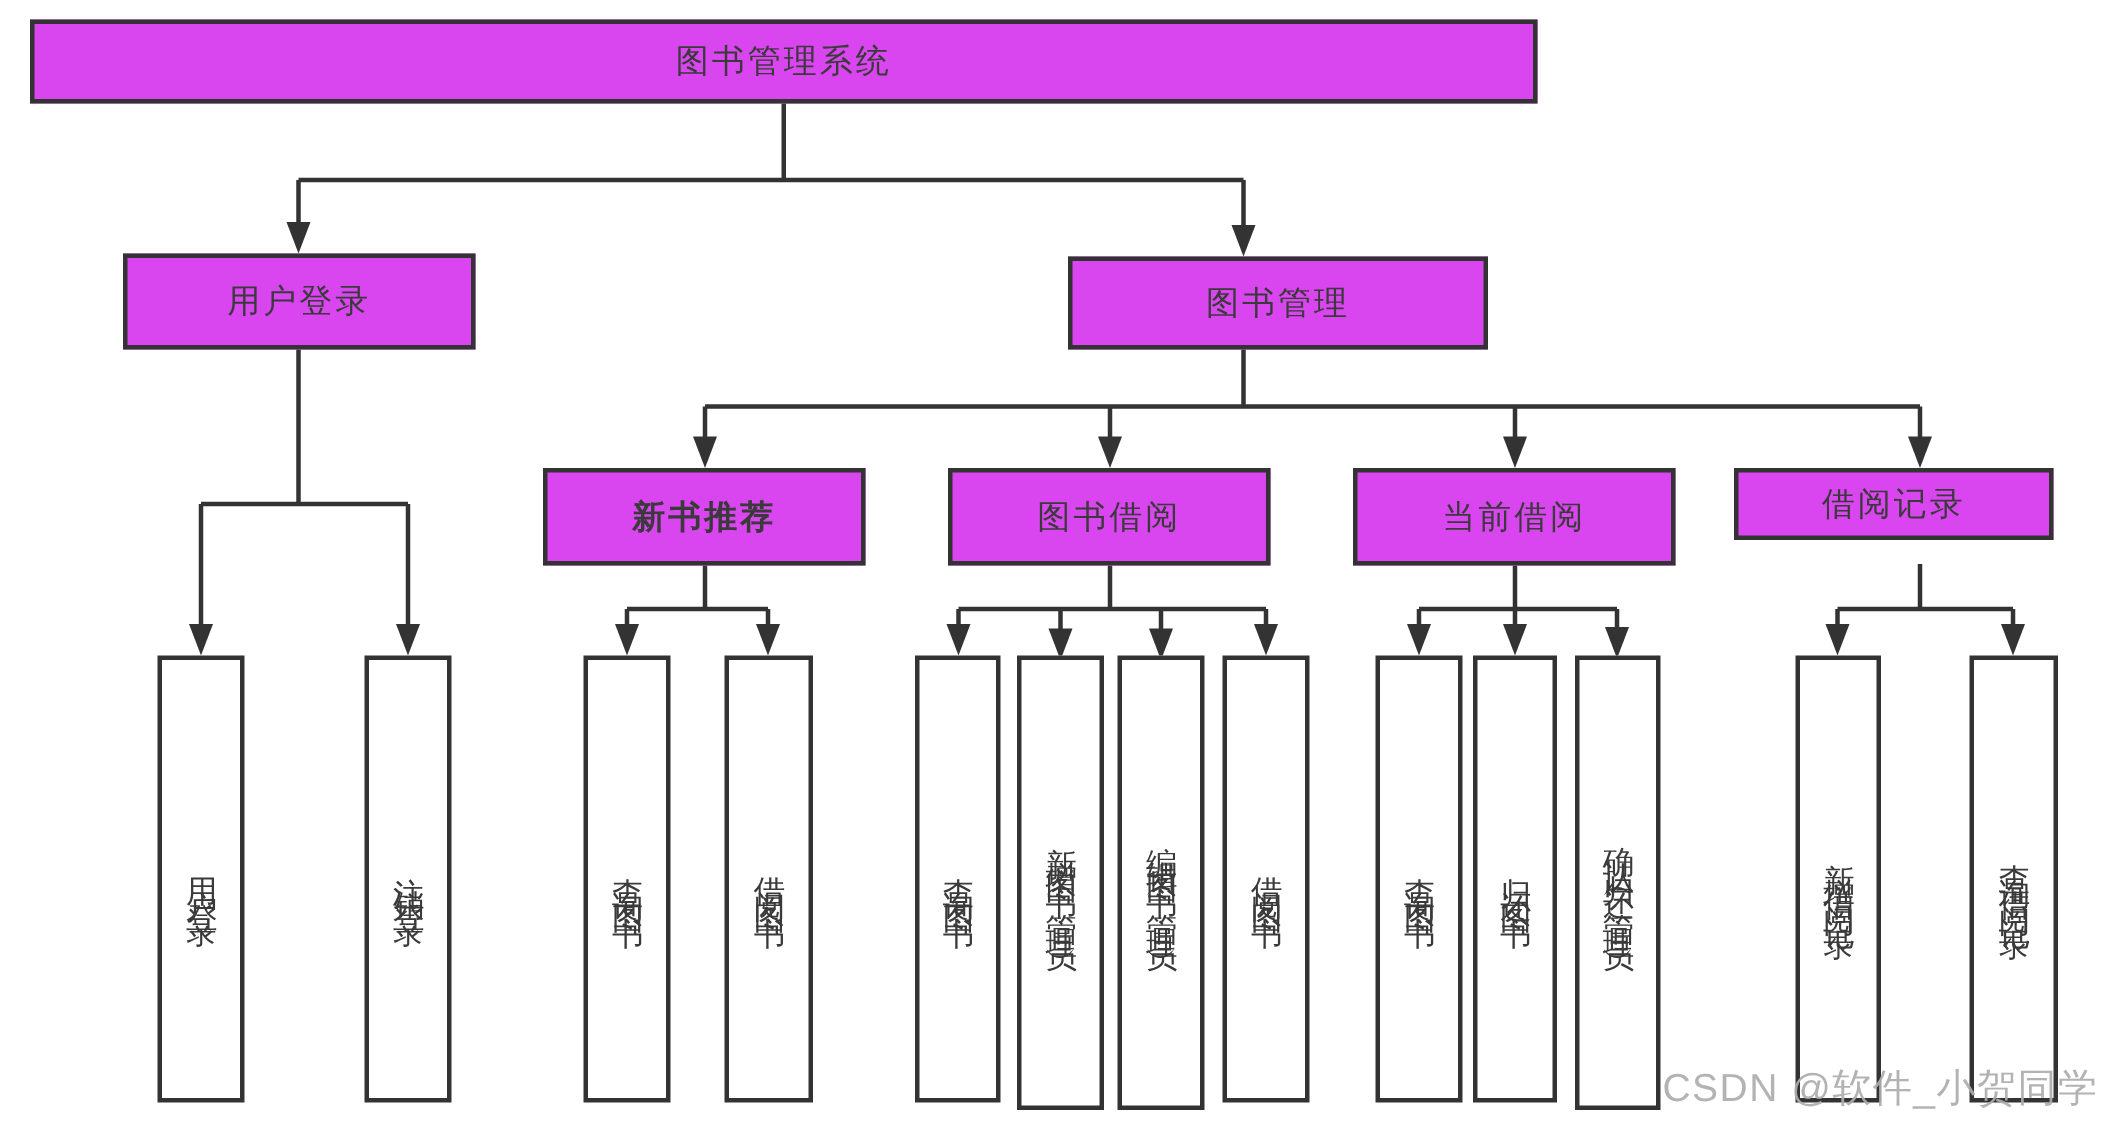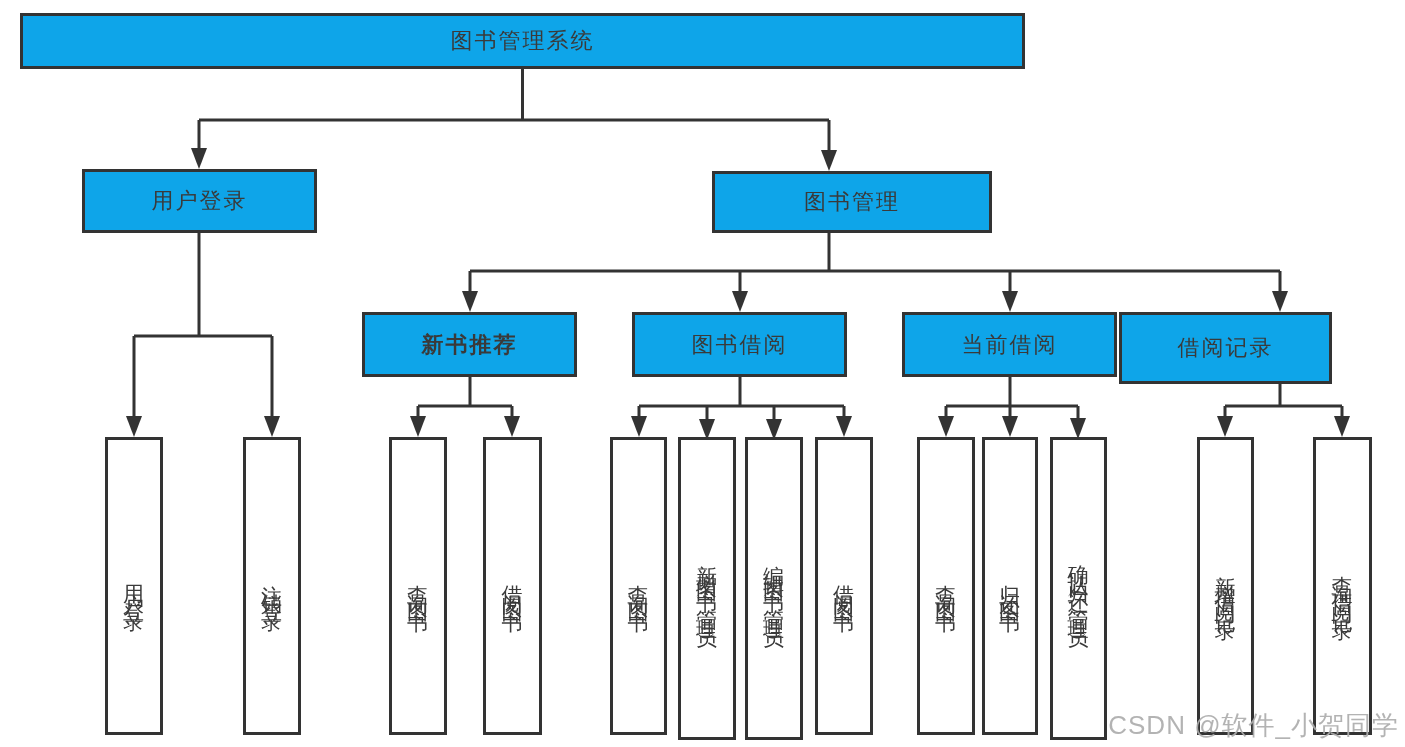--- a/index.html
+++ b/index.html
@@ -14,21 +14,21 @@
   .connectors {
     position: absolute;
     left: 0; top: 0;
     width: 1405px; height: 747px;
     pointer-events: none;
   }
   .hbox {
     position: absolute;
     box-sizing: border-box;
     border: 3px solid #333333;
-    background: #0ea5e9;
+    background: #d946ef;
     display: flex;
     align-items: center;
     justify-content: center;
     font-size: 22px;
     letter-spacing: 2px;
     color: #3a3a3a;
     z-index: 2;
   }
   .vbox {
     position: absolute;
@@ -112,21 +112,21 @@
 
   <div class="hbox" style="left:362px; top:312px; width:215px; height:65px;font-weight:bold;">
     <span>新书推荐</span>
   </div>
   <div class="hbox" style="left:902px; top:312px; width:215px; height:65px;">
     <span>当前借阅</span>
   </div>
   <div class="hbox" style="left:632px; top:312px; width:215px; height:65px;">
     <span>图书借阅</span>
   </div>
-  <div class="hbox" style="left:1119px; top:312px; width:213px; height:72px;align-items:center;">
+  <div class="hbox" style="left:1156px; top:312px; width:213px; height:48px;align-items:center;">
     <span>借阅记录</span>
   </div>
 
   <div class="vbox" style="left:105px; width:58px;">
     <span>用户登录</span>
   </div>
   <div class="vbox" style="left:243px; width:58px;">
     <span>注销登录</span>
   </div>
 

